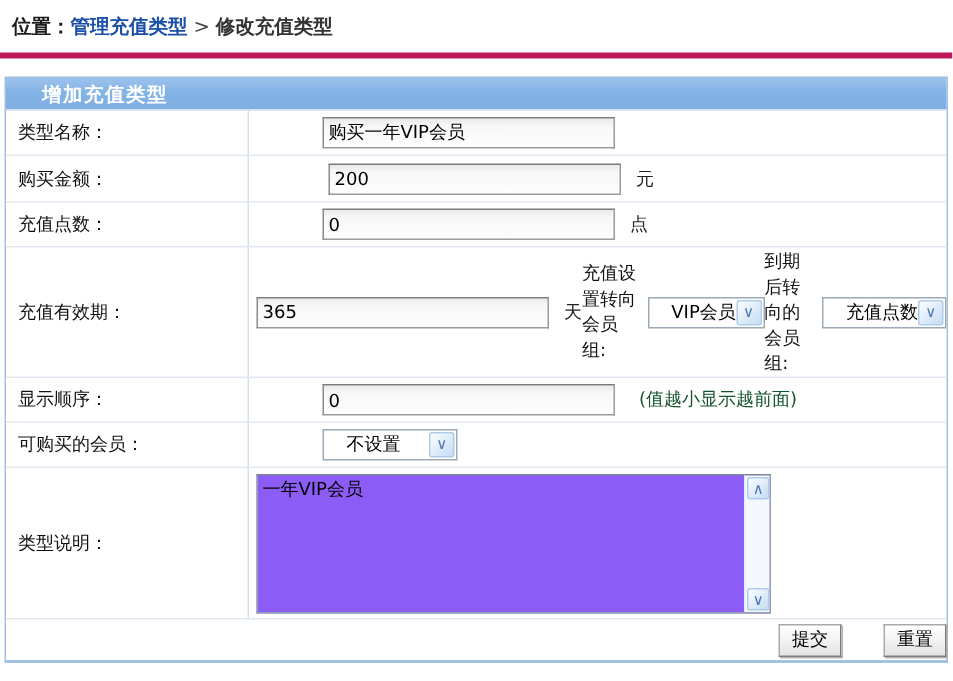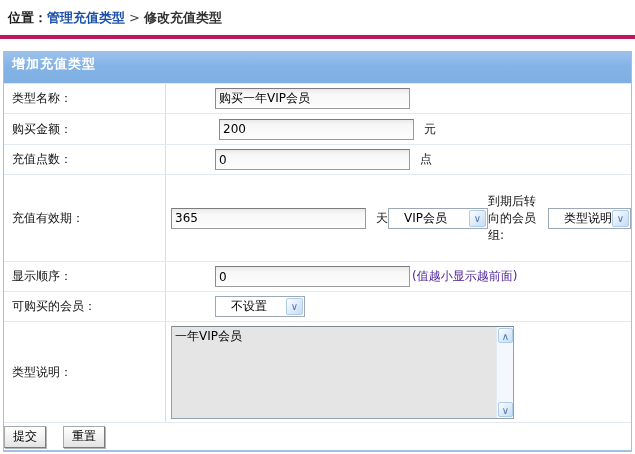--- a/index.html
+++ b/index.html
@@ -7,65 +7,65 @@
   body { font-family: "DejaVu Sans", "Liberation Sans", sans-serif; font-size: 12px; color: #222; }
 
   
   .breadcrumb { padding: 9px 8px 8px 8px; border-bottom: 4px solid #be185d; font-size: 13px; font-weight: bold; color: #1b1b1b; }
   .breadcrumb a { color: #1c50a8; text-decoration: none; cursor: pointer; }
   .breadcrumb .sep { color: #444; padding: 0 4px; font-weight: normal; }
   .breadcrumb .current { color: #333; }
 
   
   .panel { margin: 12px 3px 0 3px; border: 1px solid #a2c0e0; border-bottom-width: 2px; background: #fff; }
-  .panel-header { height: 31px; line-height: 23px; padding-left: 8px;
+  .panel-header { height: 21px; line-height: 23px; padding-left: 24px;
     background: linear-gradient(180deg, #9cc2ec 0%, #84b3e6 45%, #7fafe3 100%);
     color: #fff; font-weight: bold; font-size: 13px; letter-spacing: 1px; }
 
   .row { display: flex; border-top: 1px solid #e2e9f2; align-items: stretch; }
   .row:first-of-type { border-top: none; }
   .cell-label { width: 162px; flex: 0 0 162px; display: flex; align-items: center;
     padding-left: 8px; border-right: 1px solid #d6dfea; color: #111; }
   .cell-value { flex: 1; display: flex; align-items: center; padding-left: 5px; }
 
   .h30 { height: 30px; gap: 44px; } .h31 { height: 31px; gap: 48px; } .h87 { height: 87px; }
   .h101 { height: 101px; } .h28 { height: 28px; }
 
   
   .tin { width: 195px; height: 21px; border: 1px solid #9a9a9a; border-top-color: #7c7c7c; border-left-color: #8a8a8a;
     background: linear-gradient(180deg, #e9e9e9 0%, #f7f7f7 25%, #fdfdfd 100%);
     font-family: inherit; font-size: 12px; color: #000; padding: 0 3px; outline: none; }
   .unit { margin-left: 10px; color: #222; }
-  .note { margin-left: 2px; color: #4c1d95; }
+  .note { margin-left: 16px; color: #14532d; }
 
   
   .stack { display: flex; flex-direction: row; justify-content: center; width: 100%; }
   .subrow { height: 29px; display: flex; align-items: center; }
   .sublabel { color: #111; margin-right: 5px; }
 
   
   .xsel { display: inline-flex; align-items: center; justify-content: space-between;
     height: 21px; border: 1px solid #9da9b7; background: #fff; padding: 1px; cursor: pointer; }
   .xsel .val { padding-left: 14px; color: #000; white-space: nowrap; }
   .arrow-btn { width: 17px; height: 17px; border: 1px solid #aecbe9; border-radius: 2px;
     background: linear-gradient(135deg, #fdfeff 0%, #e2eefa 45%, #c6dcf3 100%);
     color: #4d77b0; font-size: 10px; line-height: 15px; text-align: center; flex: 0 0 17px; }
   .w100 { width: 100px; } .w90 { width: 90px; }
 
   
   .ta-box { position: relative; width: 343px; height: 93px; border: 1px solid #93a0ad; border-top-color: #7c8893;
-    background: #e5e5e5; }
+    background: #8b5cf6; }
   .ta-box textarea { width: calc(100% - 17px); height: 100%; border: none; background: transparent;
     font-family: inherit; font-size: 12px; color: #000; padding: 1px 3px; resize: none; overflow: hidden; outline: none; }
   .fake-scroll { position: absolute; top: 0; right: 0; bottom: 0; width: 17px;
     background: #f4f8fc; border-left: 1px solid #e2eaf3; display: flex; flex-direction: column; justify-content: space-between; padding: 1px; }
   .fake-scroll .arrow-btn { width: 15px; height: 15px; flex: 0 0 15px; }
 
   
-  .btn-row { display: flex; align-items: center; justify-content: flex-start; gap: 17px; }
+  .btn-row { display: flex; align-items: center; justify-content: flex-end; gap: 28px; }
   .xbtn { min-width: 42px; height: 22px; padding: 0 7px; font-family: inherit; font-size: 12px; color: #000;
     background: linear-gradient(180deg, #ffffff 0%, #f1f1f1 55%, #e3e3e3 100%);
     border: 1px solid #7b7b7b; border-left-color: #a9a9a9; border-top-color: #a9a9a9;
     box-shadow: 1px 1px 0 #b5b5b5; cursor: pointer; }
 </style>
 </head>
 <body>
 
 <div class="breadcrumb">
   <span>位置：</span><a>管理充值类型</a><span class="sep">&gt;</span><span class="current">修改充值类型</span>
@@ -99,29 +99,30 @@
 
   <div class="row h87">
     <div class="cell-label">充值有效期：</div>
     <div class="cell-value">
       <div class="stack">
         <div class="subrow">
           <input class="tin" type="text" value="365" style="">
           <span class="unit">天</span>
         </div>
         <div class="subrow">
+          <span class="sublabel">充值设置转向会员组:</span>
           <span class="xsel w100">
             <span class="val">VIP会员</span>
             <span class="arrow-btn">∨</span>
           </span>
         </div>
         <div class="subrow">
           <span class="sublabel">到期后转向的会员组:</span>
           <span class="xsel w100">
-            <span class="val">类型说明</span>
+            <span class="val">充值点数</span>
             <span class="arrow-btn">∨</span>
           </span>
         </div>
       </div>
     </div>
   </div>
 
   <div class="row h30">
     <div class="cell-label">显示顺序：</div>
     <div class="cell-value">

